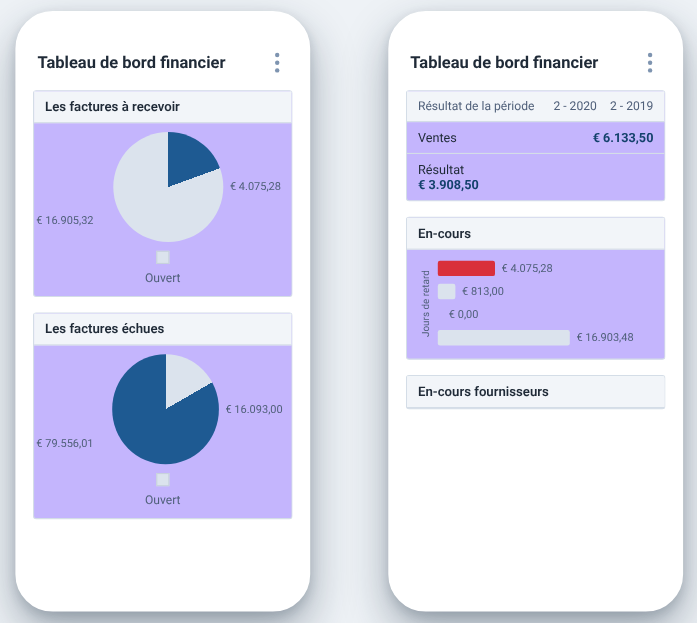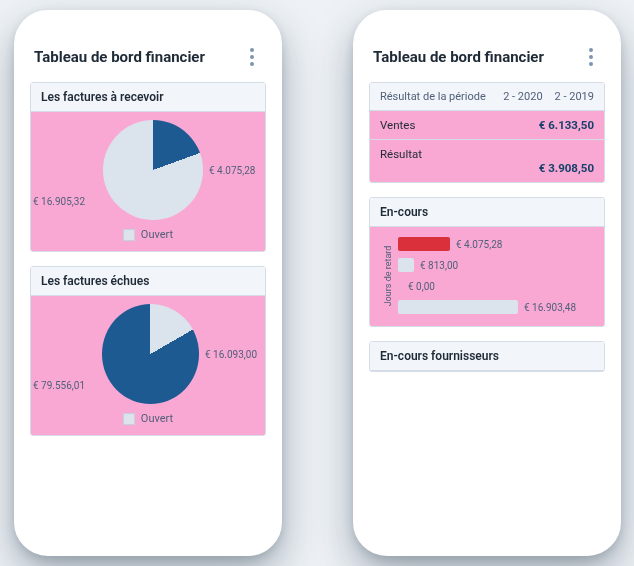--- a/index.html
+++ b/index.html
@@ -45,43 +45,43 @@
   .titlebar{
     display:flex;align-items:center;justify-content:space-between;
     padding:6px 8px 12px 4px;
   }
   .title{font-weight:700;font-size:15px;color:var(--ink);}
   .kebab{display:flex;flex-direction:column;gap:3px;padding:4px;}
   .kebab span{width:4px;height:4px;background:#7e94b0;border-radius:50%;}
 
   .panel{
     border:1px solid var(--line);border-radius:3px;margin:0 0 14px 0;
-    background:#f9a8d4;
+    background:#c4b5fd;
   }
   .panel-hd{
     background:var(--card-head);padding:7px 10px;border-bottom:1px solid var(--line);
     font-size:12px;color:var(--ink);font-weight:600;
   }
   .panel-bd{padding:8px 8px 10px 8px;position:relative;}
 
   
   .pie-wrap{display:flex;align-items:center;gap:6px;}
   .pie{width:100px;height:100px;border-radius:50%;}
   .pie-lbl{font-size:10px;color:var(--ink-soft);white-space:nowrap;}
   .lbl-big{position:absolute;}
-  .legend{display:flex;align-items:center;justify-content:center;gap:6px;padding-top:8px;font-size:11px;color:var(--ink-soft);}
+  .legend{display:flex;align-items:center;justify-content:center;gap:6px;padding-top:8px;font-size:11px;color:var(--ink-soft);flex-direction:column;}
   .legend .sq{width:10px;height:10px;background:var(--pale);border:1px solid #c7d1dd;}
 
   
   .tbl{font-size:11.5px;color:var(--ink);}
   .tbl .row{display:flex;justify-content:space-between;padding:7px 10px;border-bottom:1px solid var(--line);}
   .tbl .row:last-child{border-bottom:none;flex-direction:column;}
   .tbl .hd{background:var(--card-head);font-weight:600;font-size:11px;}
   .tbl .hd span{color:var(--ink-soft);font-weight:400;}
-  .tbl .row .v{font-variant-numeric:tabular-nums;text-align:right;}
+  .tbl .row .v{font-variant-numeric:tabular-nums;}
   .tbl .bold{color:var(--blue-dark);font-weight:700;}
 
   
   .bars-wrap{display:flex;align-items:stretch;}
   .yaxis{display:flex;align-items:center;justify-content:center;width:20px;}
   .yaxis span{font-size:9px;color:var(--ink-soft);transform:rotate(-90deg);white-space:nowrap;}
   .bars{flex:1;display:flex;flex-direction:column;gap:7px;padding:2px 0;}
   .bar-row{display:flex;align-items:center;gap:6px;}
   .bar{height:14px;border-radius:2px;}
   .bar-lbl{font-size:10px;color:var(--ink-soft);white-space:nowrap;}

